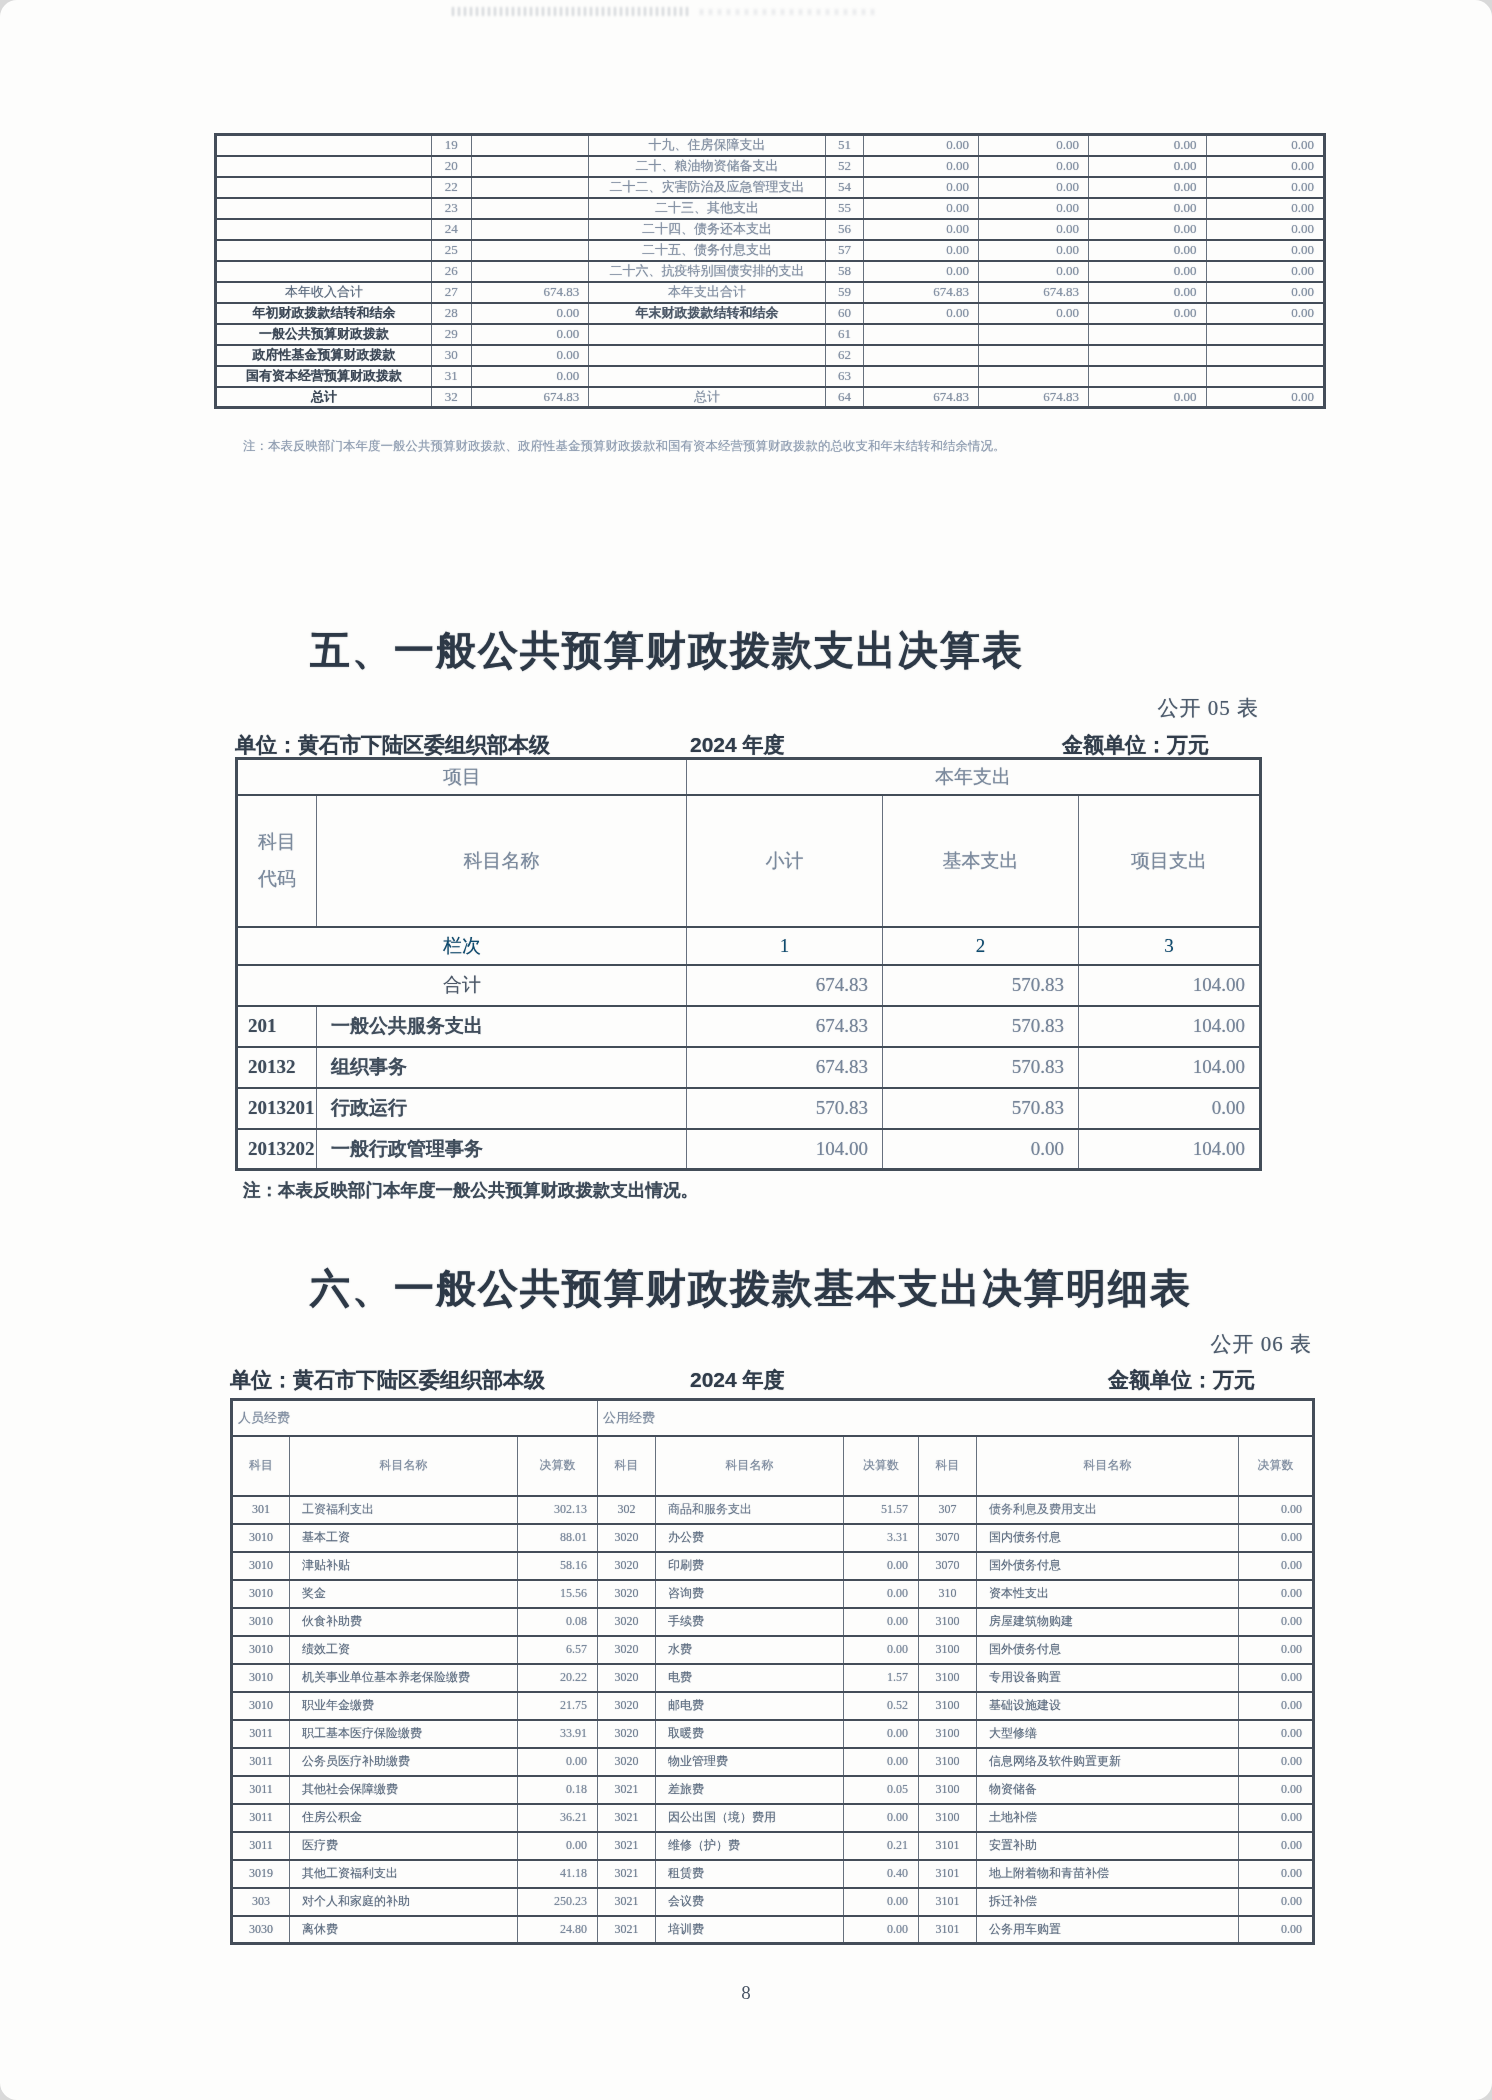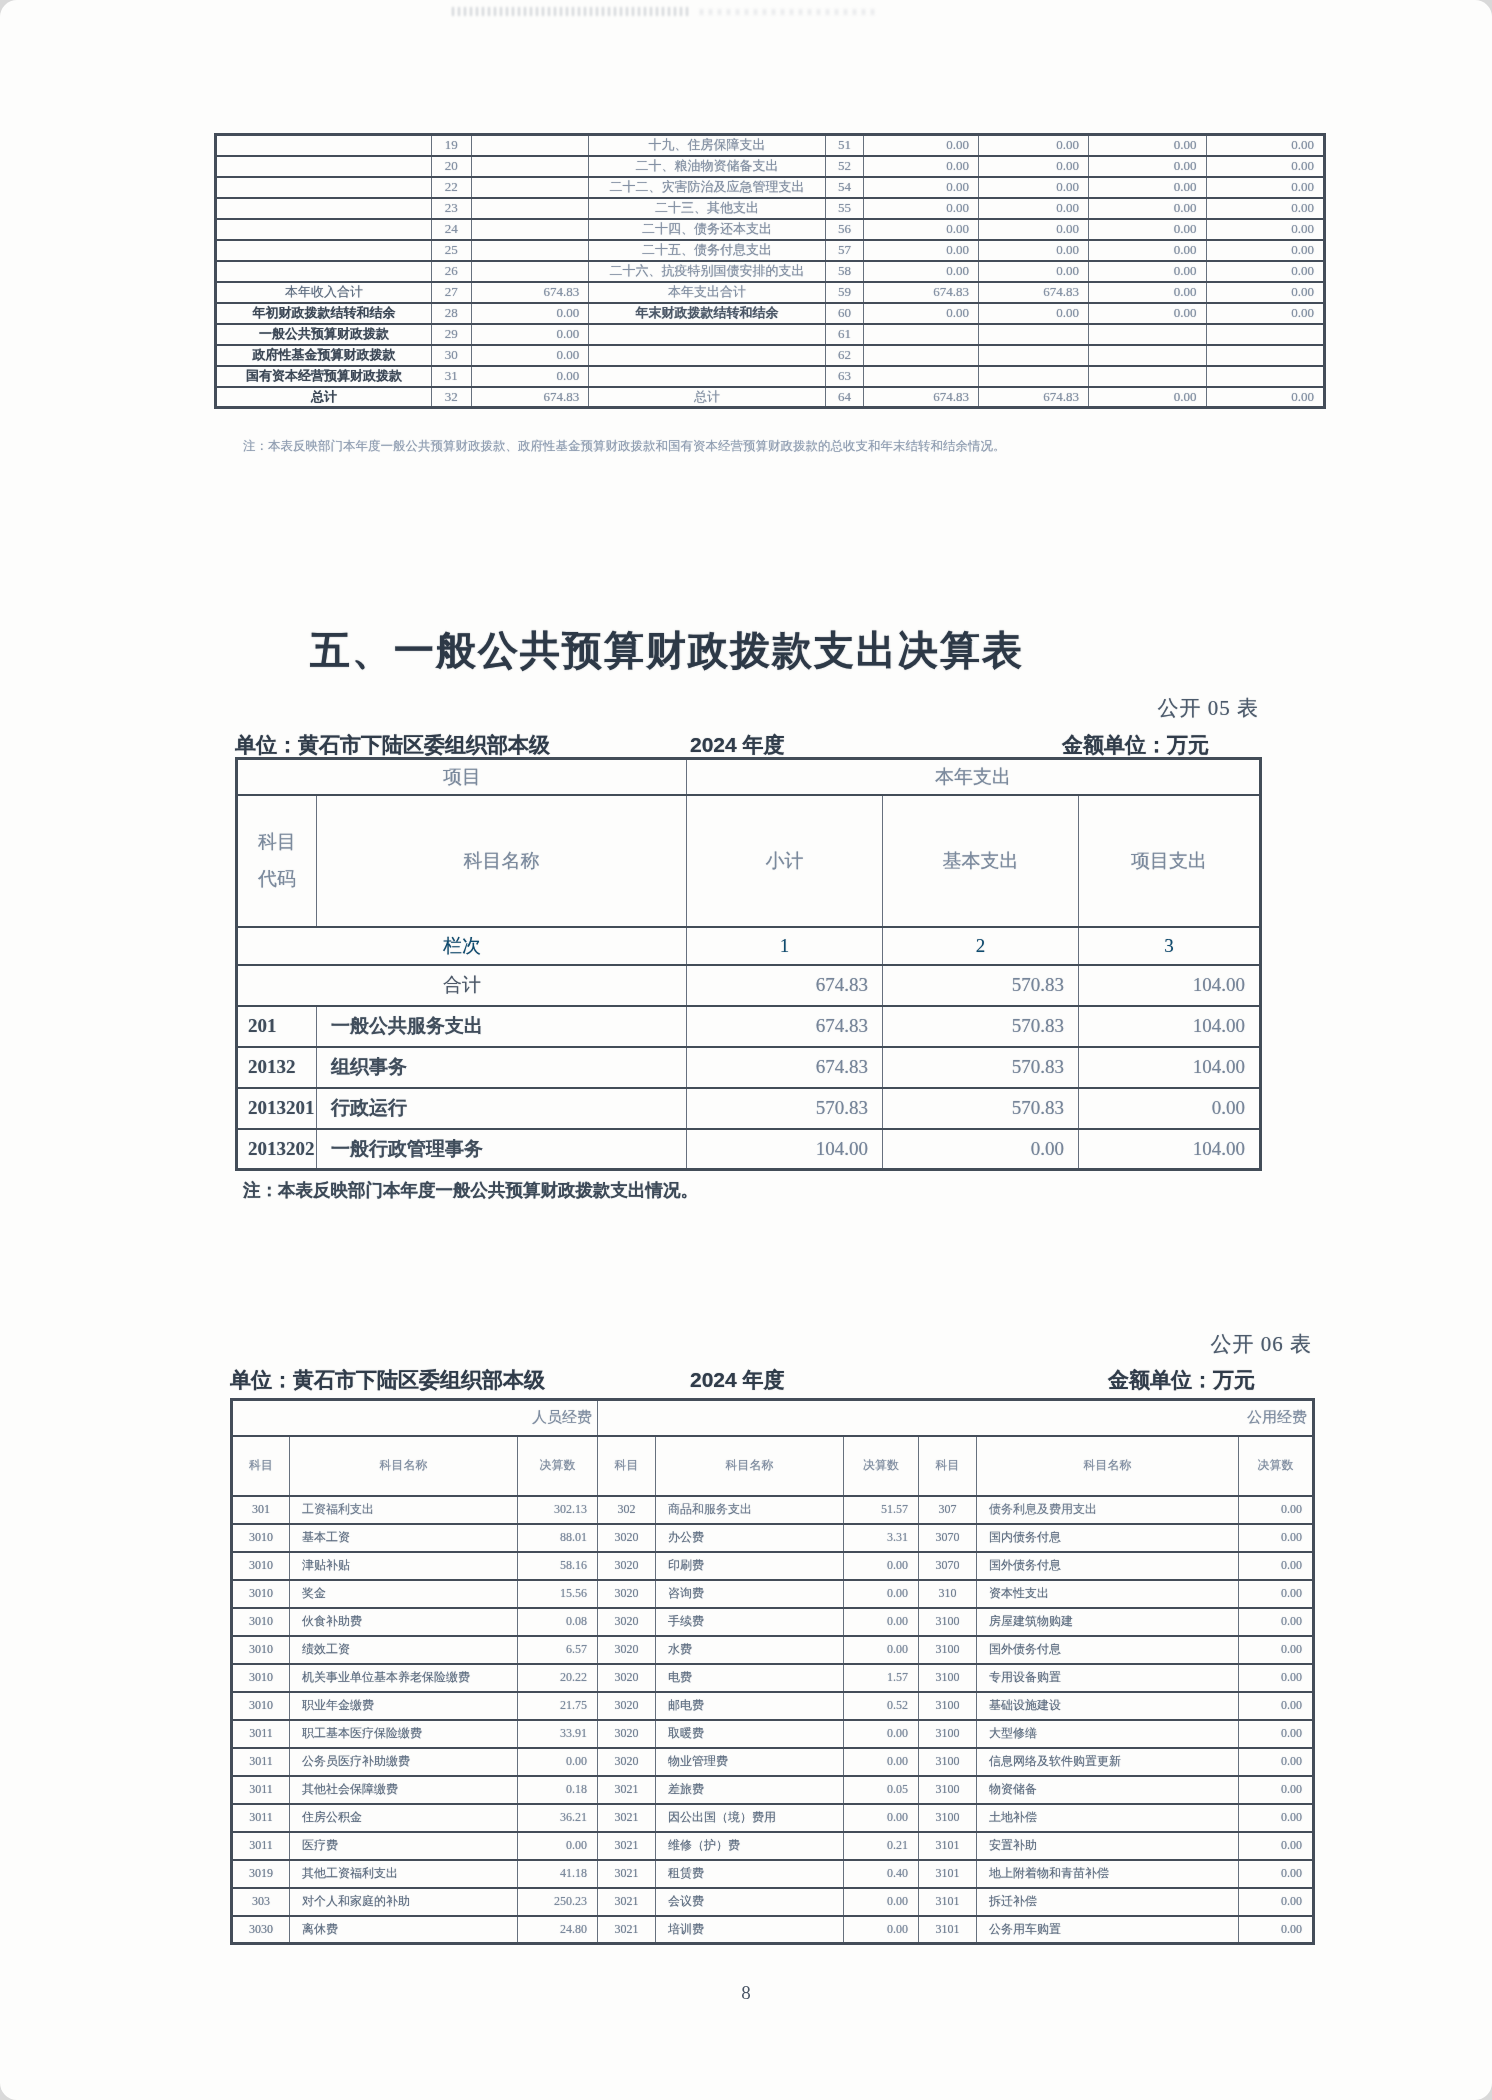--- a/index.html
+++ b/index.html
@@ -115,21 +115,21 @@
     font-weight:700;font-size:17.5px;color:#3c4957;
     text-shadow:0 0 1px rgba(60,73,87,.6);
   }
   
   .t6{
     position:absolute;left:230px;top:1398px;width:1082px;
     font-size:12px;border:3px solid var(--line-h);
     filter:contrast(.96);
   }
   .t6 td{height:28px;padding:0 5px;}
-  .t6 .h1 td{height:36px;text-align:right;color:#7f8ea2;font-size:15px;}
+  .t6 .h1 td{height:36px;text-align:left;color:#7f8ea2;font-size:13px;}
   .t6 .h2 td{height:60px;text-align:center;color:#7f8ea2;}
   .t6 .c-code{text-align:center;color:#707f93;}
   .t6 .c-name{text-align:left;padding-left:12px;color:#5d6d81;}
   .t6 .c-val{text-align:right;padding-right:10px;color:#7b8a9e;}
   .t6 tbody.body6 tr:first-child .c-name{color:#6d7c90;}
   
   .pagenum{
     position:absolute;left:0;top:1982px;width:100%;
     text-align:center;font-size:19px;color:#4a5666;
   }
@@ -387,20 +387,21 @@
           <td class="c-code">2013202</td>
           <td class="c-name">一般行政管理事务</td>
           <td class="c-val">104.00</td>
           <td class="c-val">0.00</td>
           <td class="c-val">104.00</td>
         </tr>
       </tbody>
   </table>
   <p class="note2">注：本表反映部门本年度一般公共预算财政拨款支出情况。</p>
 
+  <h2 class="title title6">六、一般公共预算财政拨款基本支出决算明细表</h2>
   <div class="publabel pub6">公开 06 表</div>
   <div class="unitline ul6">
     <span class="u-unit">单位：黄石市下陆区委组织部本级</span>
     <span class="u-year">2024 年度</span>
     <span class="u-amt">金额单位：万元</span>
   </div>
 
   <table class="t6">
     <colgroup>
       <col style="width:58px">

